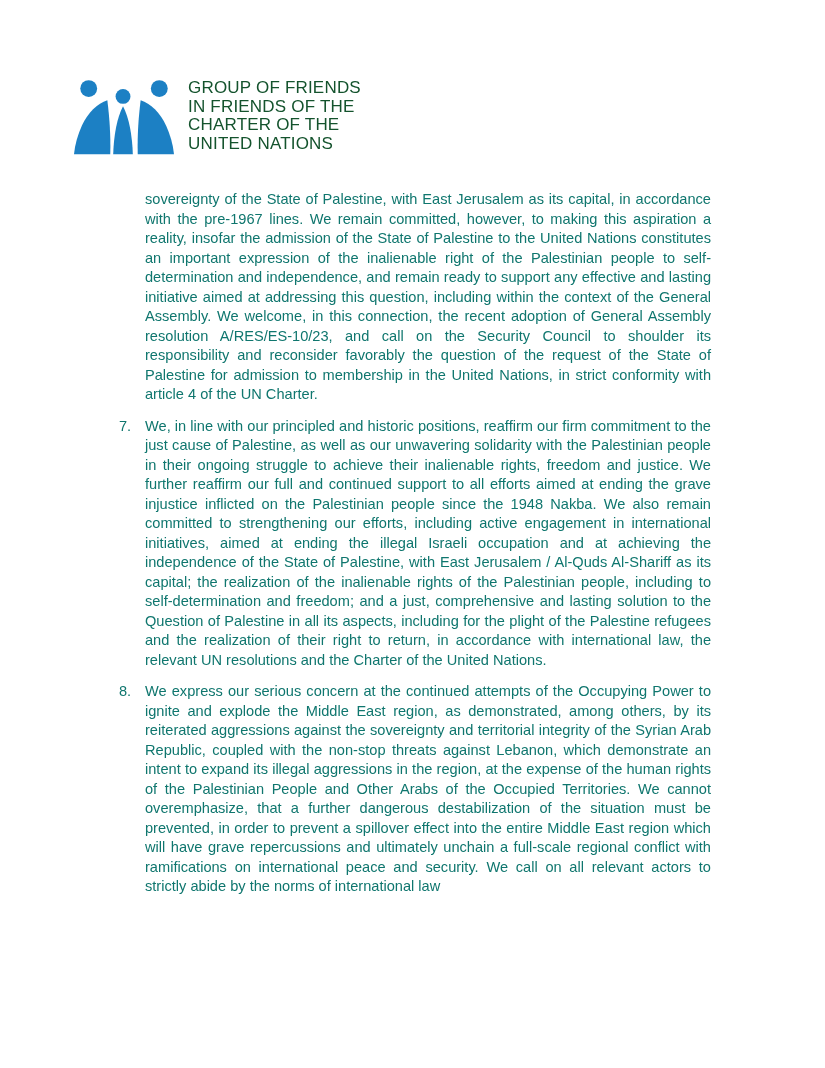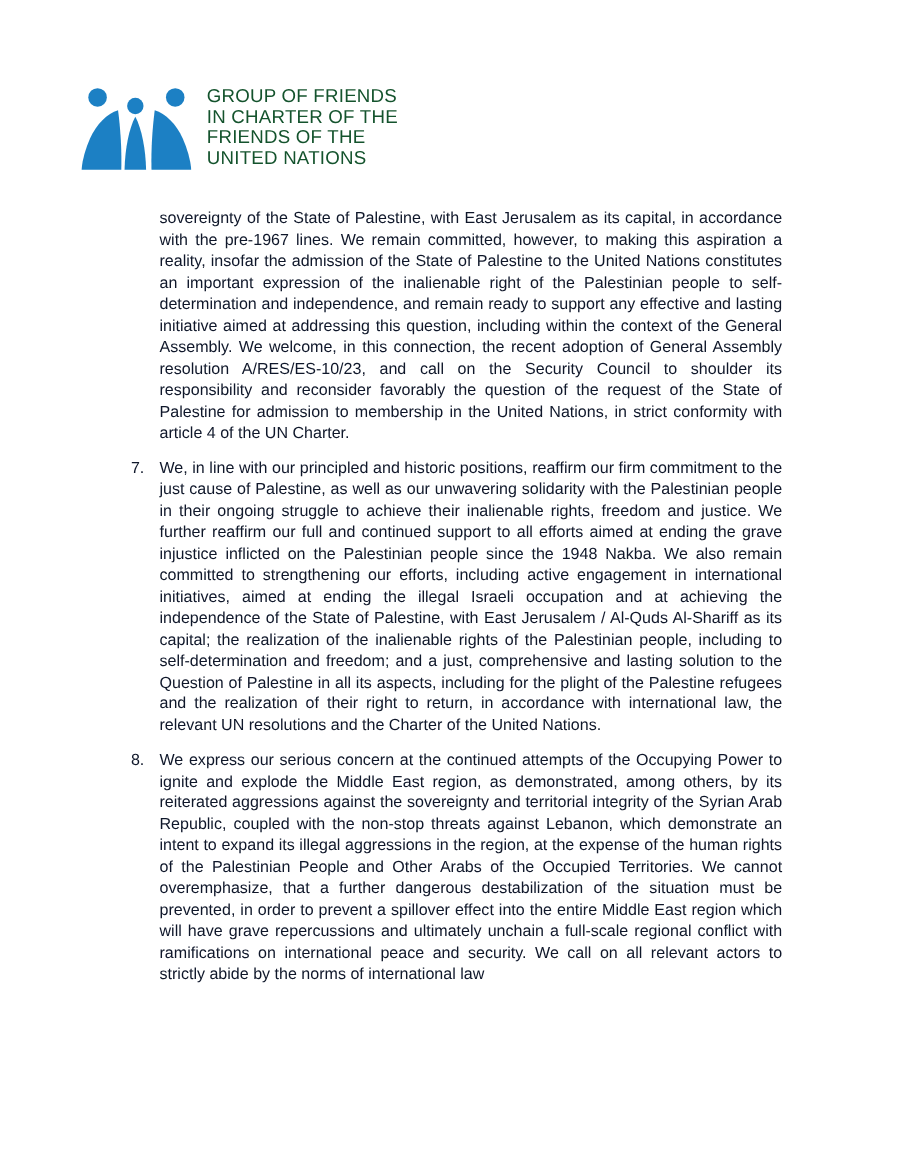--- a/index.html
+++ b/index.html
@@ -29,21 +29,21 @@
     letter-spacing:0.2px;
     white-space:nowrap;
   }
   .logo-text .last{font-weight:400;}
   
   .content{
     position:absolute;
     left:119px;
     top:190px;
     width:592px;
-    color:#0f172a;
+    color:#0f766e;
     font-size:14.6px;
     line-height:19.5px;
   }
   .para{
     position:relative;
     margin:0 0 12px 0;
     padding-left:26px;
     text-align:justify;
   }
   .para:last-child{margin-bottom:0;}
@@ -69,22 +69,22 @@
 
         <path d="M 34,21 C 24,24 14,34 8,47 C 4,56 1,66 0,76 L 37,76 C 37.5,55 36,37 34,21 Z"></path>
 
         <path d="M 50,27 C 44,38 40.5,57 40,76 L 60,76 C 59.5,57 56,38 50,27 Z"></path>
 
         <path d="M 68,21 C 78,24 88,34 94,47 C 98,56 101,66 102,76 L 65,76 C 64.5,55 66,37 68,21 Z"></path>
       </g>
     </svg>
     <div class="logo-text">
       <div>GROUP OF FRIENDS</div>
-      <div>IN CHARTER OF THE</div>
-      <div>FRIENDS OF THE</div>
+      <div>IN FRIENDS OF THE</div>
+      <div>CHARTER OF THE</div>
       <div class="last">UNITED NATIONS</div>
     </div>
   </header>
 
   <main class="content">
 
     <p class="para"><span>sovereignty of the State of Palestine, with East Jerusalem as its capital, in accordance with the pre-1967 lines. We remain committed, however, to making this aspiration a reality, insofar the admission of the State of Palestine to the United Nations constitutes an important expression of the inalienable right of the Palestinian people to self-determination and independence, and remain ready to support any effective and lasting initiative aimed at addressing this question, including within the context of the General Assembly. We welcome, in this connection, the recent adoption of General Assembly resolution A/RES/ES-10/23, and call on the Security Council to shoulder its responsibility and reconsider favorably the question of the request of the State of Palestine for admission to membership in the United Nations, in strict conformity with article 4 of the UN Charter.</span></p>
 
     <p class="para"><span class="num">7.</span><span>We, in line with our principled and historic positions, reaffirm our firm commitment to the just cause of Palestine, as well as our unwavering solidarity with the Palestinian people in their ongoing struggle to achieve their inalienable rights, freedom and justice. We further reaffirm our full and continued support to all efforts aimed at ending the grave injustice inflicted on the Palestinian people since the 1948 </span><span class="it">Nakba</span><span>. We also remain committed to strengthening our efforts, including active engagement in international initiatives, aimed at ending the illegal Israeli occupation and at achieving the independence of the State of Palestine, with East Jerusalem / Al-Quds Al-Shariff as its capital; the realization of the inalienable rights of the Palestinian people, including to self-determination and freedom; and a just, comprehensive and lasting solution to the Question of Palestine in all its aspects, including for the plight of the Palestine refugees and the realization of their right to return, in accordance with international law, the relevant UN resolutions and the Charter of the United Nations.</span></p>
 

